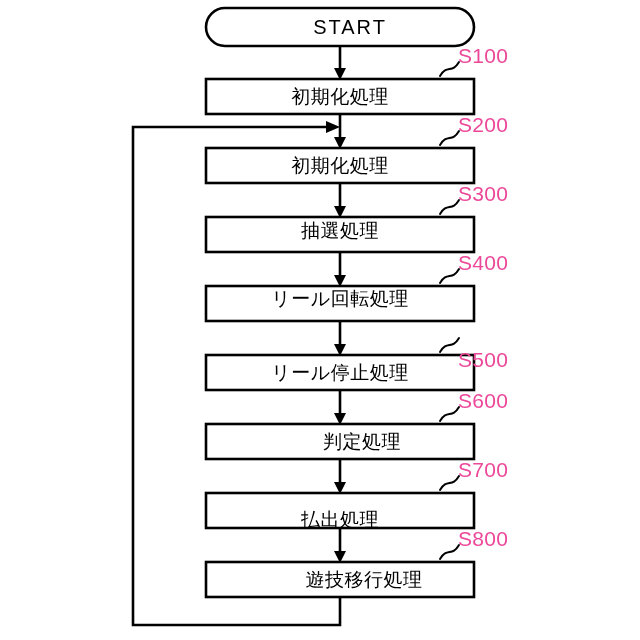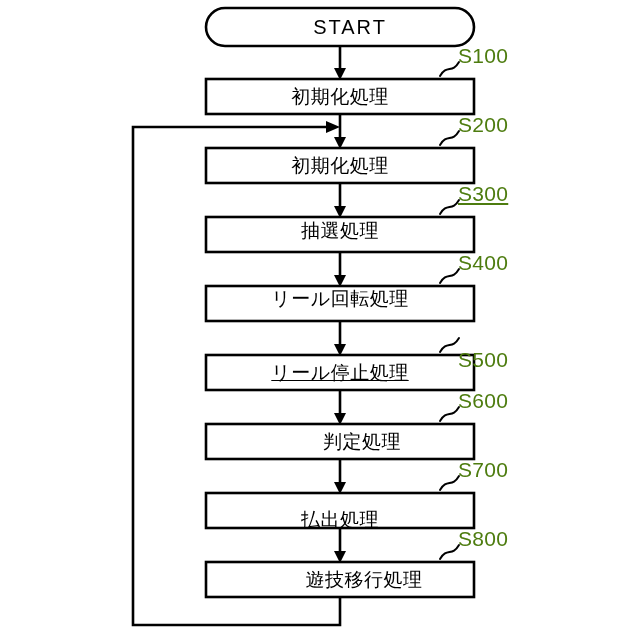--- a/index.html
+++ b/index.html
@@ -65,21 +65,21 @@
     justify-content: center;
     font-size: 20px;
     color: #000000;
     letter-spacing: 2px;
     white-space: nowrap;
     pointer-events: none;
   }
   .step-label {
     position: absolute;
     font-size: 21px;
-    color: #4d7c0f;
+    color: #ec4899;
     letter-spacing: 0.3px;
     white-space: nowrap;
     pointer-events: none;
   }
 </style>
 </head>
 <body>
 
 <div id="canvas">
 
@@ -132,27 +132,27 @@
     <path class="leader-line" d="M 440,490 C 447,478 452,488 459,476"></path>
     <path class="leader-line" d="M 440,559 C 447,547 452,557 459,545"></path>
   </svg>
 
   <div class="terminal-text" style="left:206px; top:8px; width:288px; height:38px;">START</div>
 
   <div class="node-text" style="left:206px; top:79px; width:268px; height:35px;">初期化処理</div>
   <div class="node-text" style="left:206px; top:148px; width:268px; height:35px;">初期化処理</div>
   <div class="node-text" style="left:206px; top:217px; width:268px; height:28px;">抽選処理</div>
   <div class="node-text" style="left:206px; top:286px; width:268px; height:26px;">リール回転処理</div>
-  <div class="node-text" style="left:206px; top:355px; width:268px; height:35px;text-decoration:underline;">リール停止処理</div>
+  <div class="node-text" style="left:206px; top:355px; width:268px; height:35px;">リール停止処理</div>
   <div class="node-text" style="left:206px; top:424px; width:312px; height:35px;">判定処理</div>
   <div class="node-text" style="left:206px; top:493px; width:268px; height:53px;">払出処理</div>
   <div class="node-text" style="left:206px; top:562px; width:316px; height:35px;">遊技移行処理</div>
 
   <div class="step-label" style="left:458px; top:44px;">S100</div>
   <div class="step-label" style="left:458px; top:113px;">S200</div>
-  <div class="step-label" style="left:458px; top:182px;text-decoration:underline;">S300</div>
+  <div class="step-label" style="left:458px; top:182px;">S300</div>
   <div class="step-label" style="left:458px; top:251px;">S400</div>
   <div class="step-label" style="left:458px; top:320px;margin-top:28px;">S500</div>
   <div class="step-label" style="left:458px; top:389px;">S600</div>
   <div class="step-label" style="left:458px; top:458px;">S700</div>
   <div class="step-label" style="left:458px; top:527px;">S800</div>
 
 </div>
 
 </body></html>

